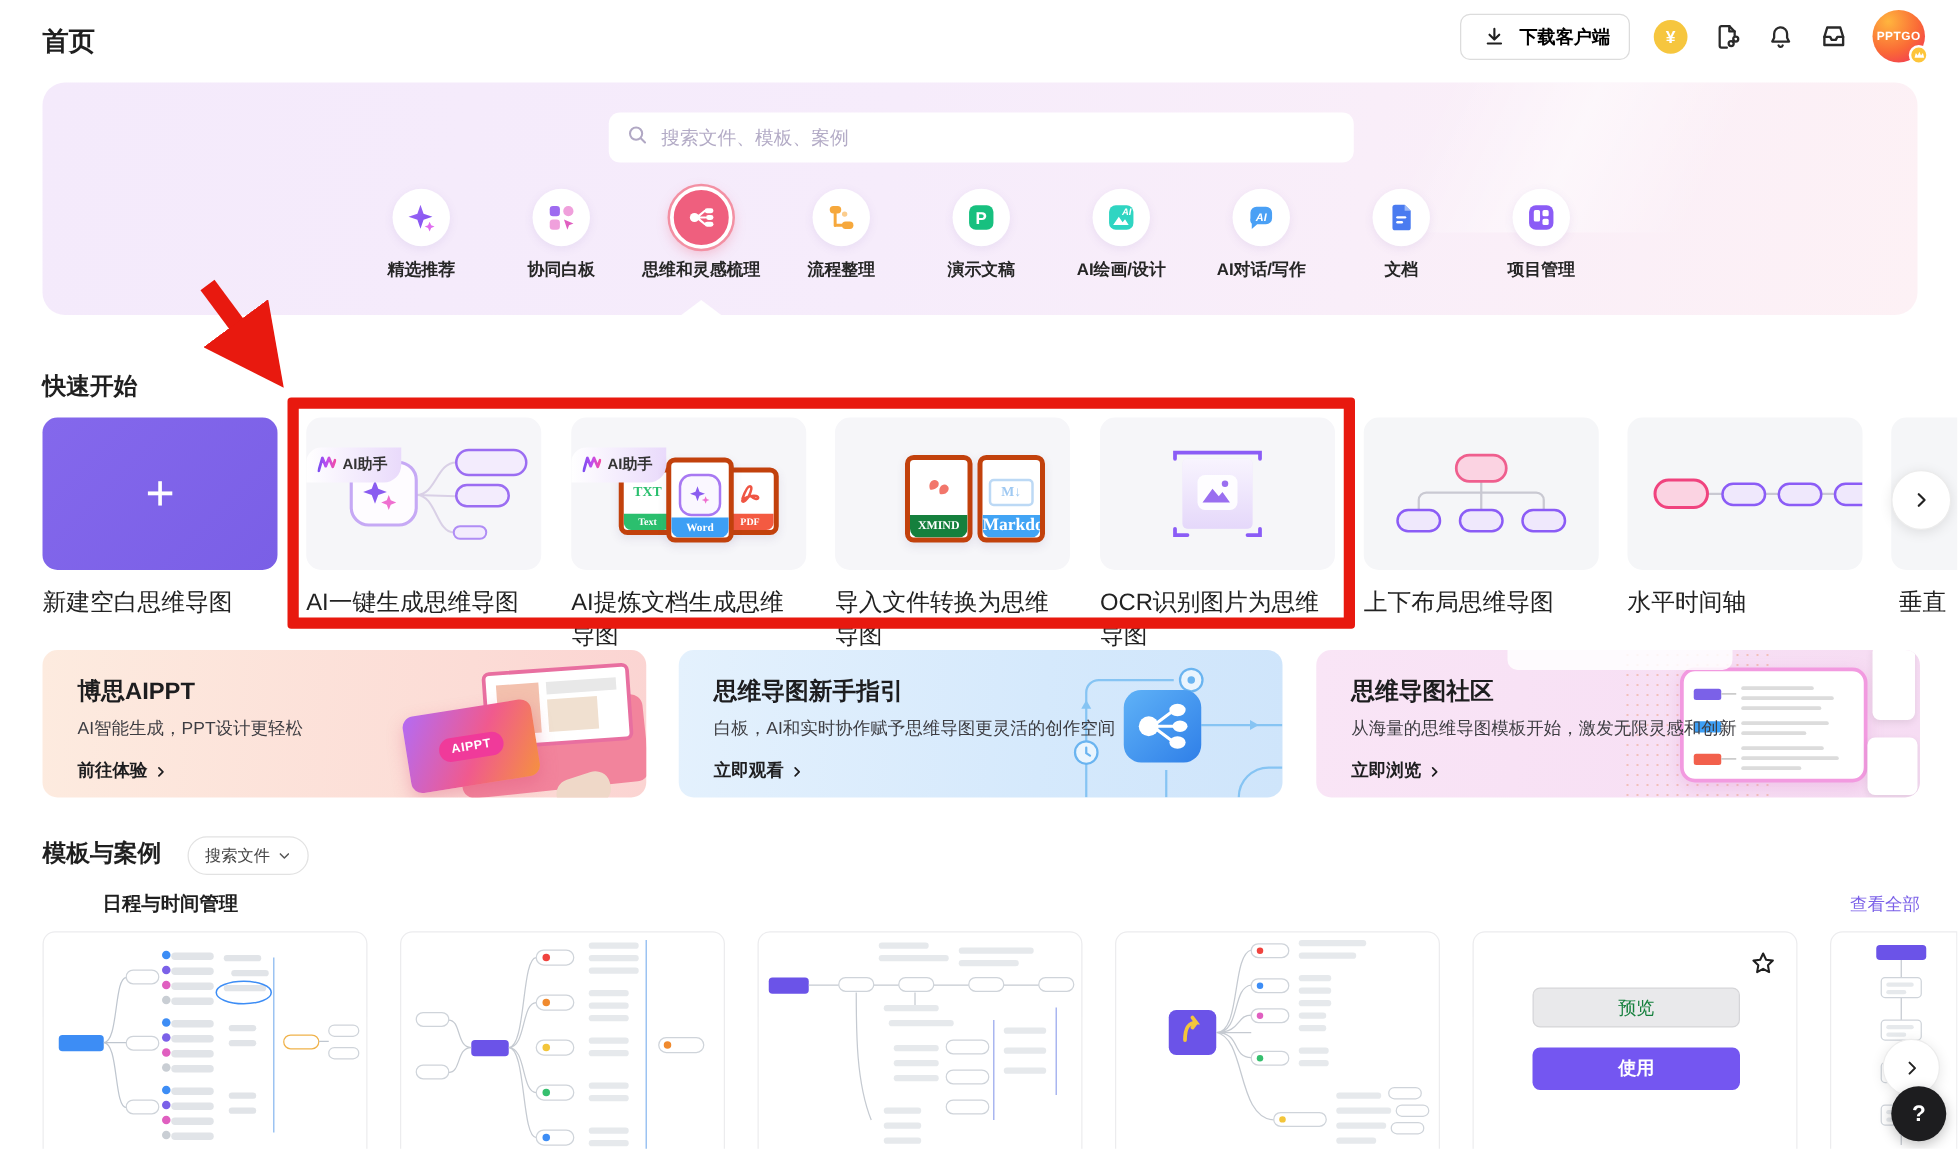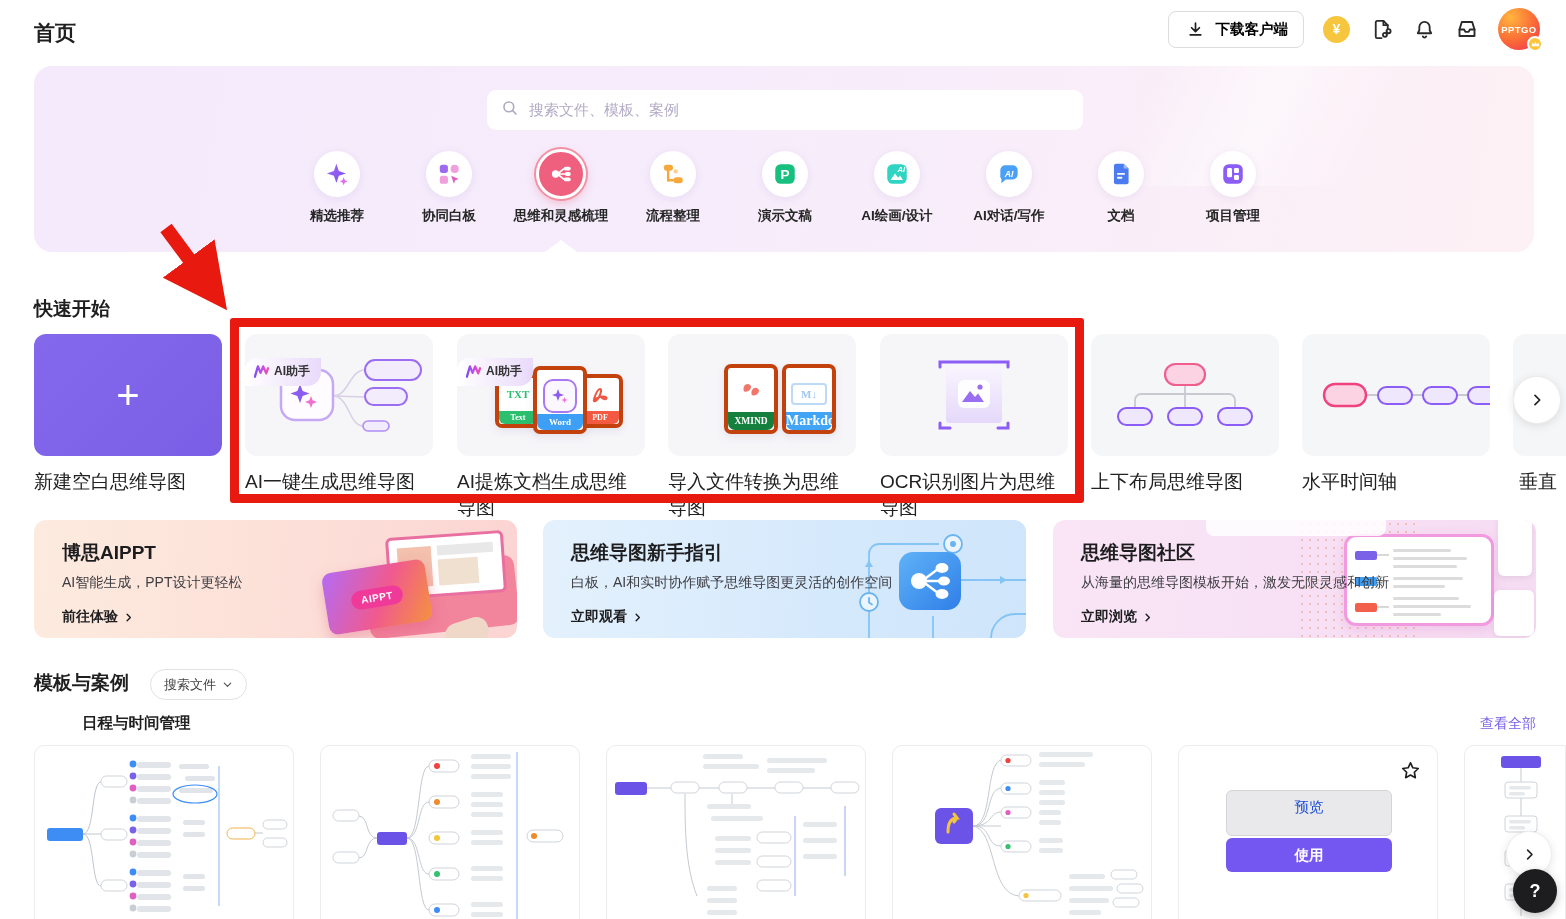--- a/index.html
+++ b/index.html
@@ -77,21 +77,21 @@
   .filter-pill { left:150px; top:669px; height:31px; display:flex; align-items:center; gap:6px;
     border:1px solid #e2e2e2; border-radius:16px; padding:0 13px; font-size:13px; color:#444;
     background:#fff; cursor:pointer; }
   .tpl-section { left:34px; top:713px; font-size:15.5px; font-weight:700;margin-left:48px; }
   .view-all { right:30px; top:715px; font-size:14px; color:var(--link-purple,#7b61e8); cursor:pointer; }
   .tpl-card { top:745px; width:260px; height:200px; background:#fff; border:1px solid #ececee;
     border-radius:10px; overflow:hidden; cursor:pointer; position:absolute; }
   .tpl-star { position:absolute; top:14px; right:16px; z-index:3; cursor:pointer; }
   .tpl-btn { position:absolute; left:47px; width:166px; border-radius:6px; text-align:center;
     font-size:14.5px; line-height:32px; z-index:3; cursor:pointer; }
-  .btn-preview { top:44px; height:46px; background:#e9e9eb; border:1px solid #d5d5d8; color:#1d4ed8; }
+  .btn-preview { top:44px; height:32px; background:#e9e9eb; border:1px solid #d5d5d8; color:#15803d; }
   .btn-use { top:92px; height:34px; line-height:34px; background:var(--accent,#7456f1); color:#fff; font-weight:600; }
 
   .bottom-next { left:1506px; top:831px; width:46px; height:46px; z-index:8; position:absolute; }
   .help-btn { left:1513px; top:869px; width:44px; height:44px; border-radius:50%; background:#1d1d1f;
     color:#fff; display:flex; align-items:center; justify-content:center; font-size:18px; font-weight:700;
     z-index:9; cursor:pointer; box-shadow:0 3px 10px rgba(0,0,0,.25); }
 </style>
 </head>
 <body>
 

